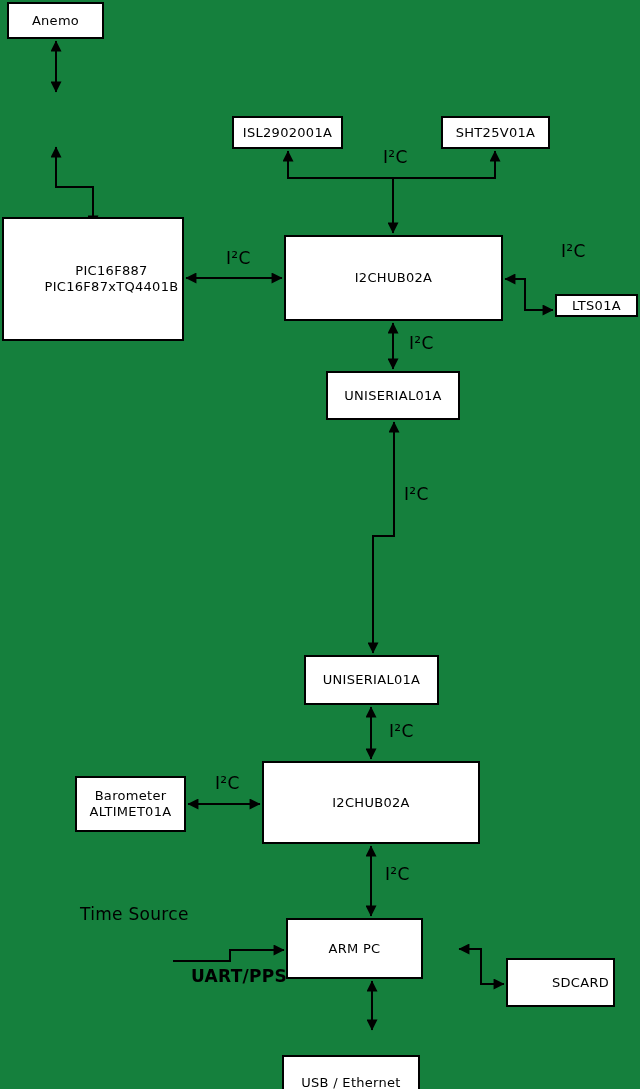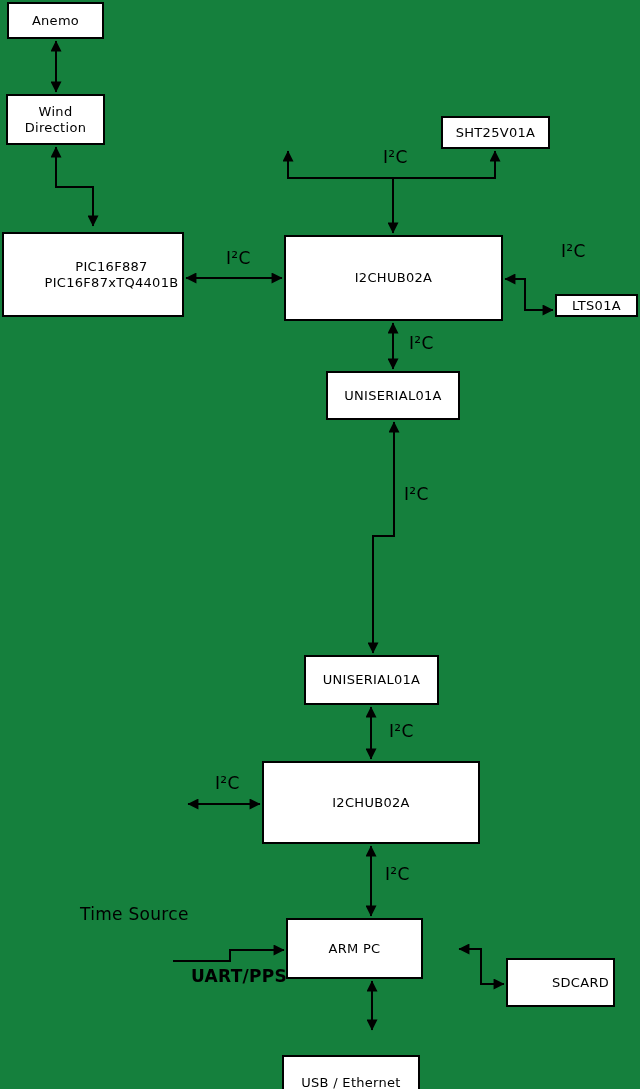--- a/index.html
+++ b/index.html
@@ -88,30 +88,29 @@
 
     <polyline points="459,949 481,949 481,984 504,984" marker-start="url(#ah)" marker-end="url(#ah)"></polyline>
 
     <line x1="372" y1="981" x2="372" y2="1030" marker-start="url(#ah)" marker-end="url(#ah)"></line>
   </svg>
 
   <div class="node" style="left:7px; top:2px; width:97px; height:37px;">
     <span>Anemo</span>
   </div>
 
-  <div class="node" style="left:6px; top:94px; width:99px; height:51px;">
-    <span>Wind</span>
-    <span>Direction</span>
-  </div>
 
-  <div class="node" style="left:2px; top:232px; width:182px; height:85px;padding-left:37px;">
+  <div class="node" style="left:2px; top:217px; width:182px; height:124px;padding-left:37px;">
     <span>PIC16F887</span>
     <span>PIC16F87xTQ4401B</span>
   </div>
 
+  <div class="node" style="left:232px; top:116px; width:111px; height:33px;">
+    <span>ISL2902001A</span>
+  </div>
 
   <div class="node" style="left:441px; top:116px; width:109px; height:33px;">
     <span>SHT25V01A</span>
   </div>
 
   <div class="node" style="left:284px; top:235px; width:219px; height:86px;">
     <span>I2CHUB02A</span>
   </div>
 
   <div class="node" style="left:555px; top:294px; width:83px; height:23px;">
@@ -123,20 +122,24 @@
   </div>
 
   <div class="node" style="left:304px; top:655px; width:135px; height:50px;">
     <span>UNISERIAL01A</span>
   </div>
 
   <div class="node" style="left:262px; top:761px; width:218px; height:83px;">
     <span>I2CHUB02A</span>
   </div>
 
+  <div class="node" style="left:75px; top:776px; width:111px; height:56px;">
+    <span>Barometer</span>
+    <span>ALTIMET01A</span>
+  </div>
 
 
   <div class="node" style="left:286px; top:918px; width:137px; height:61px;">
     <span>ARM PC</span>
   </div>
 
   <div class="node" style="left:506px; top:958px; width:109px; height:49px;padding-left:40px;">
     <span>SDCARD</span>
   </div>
 

